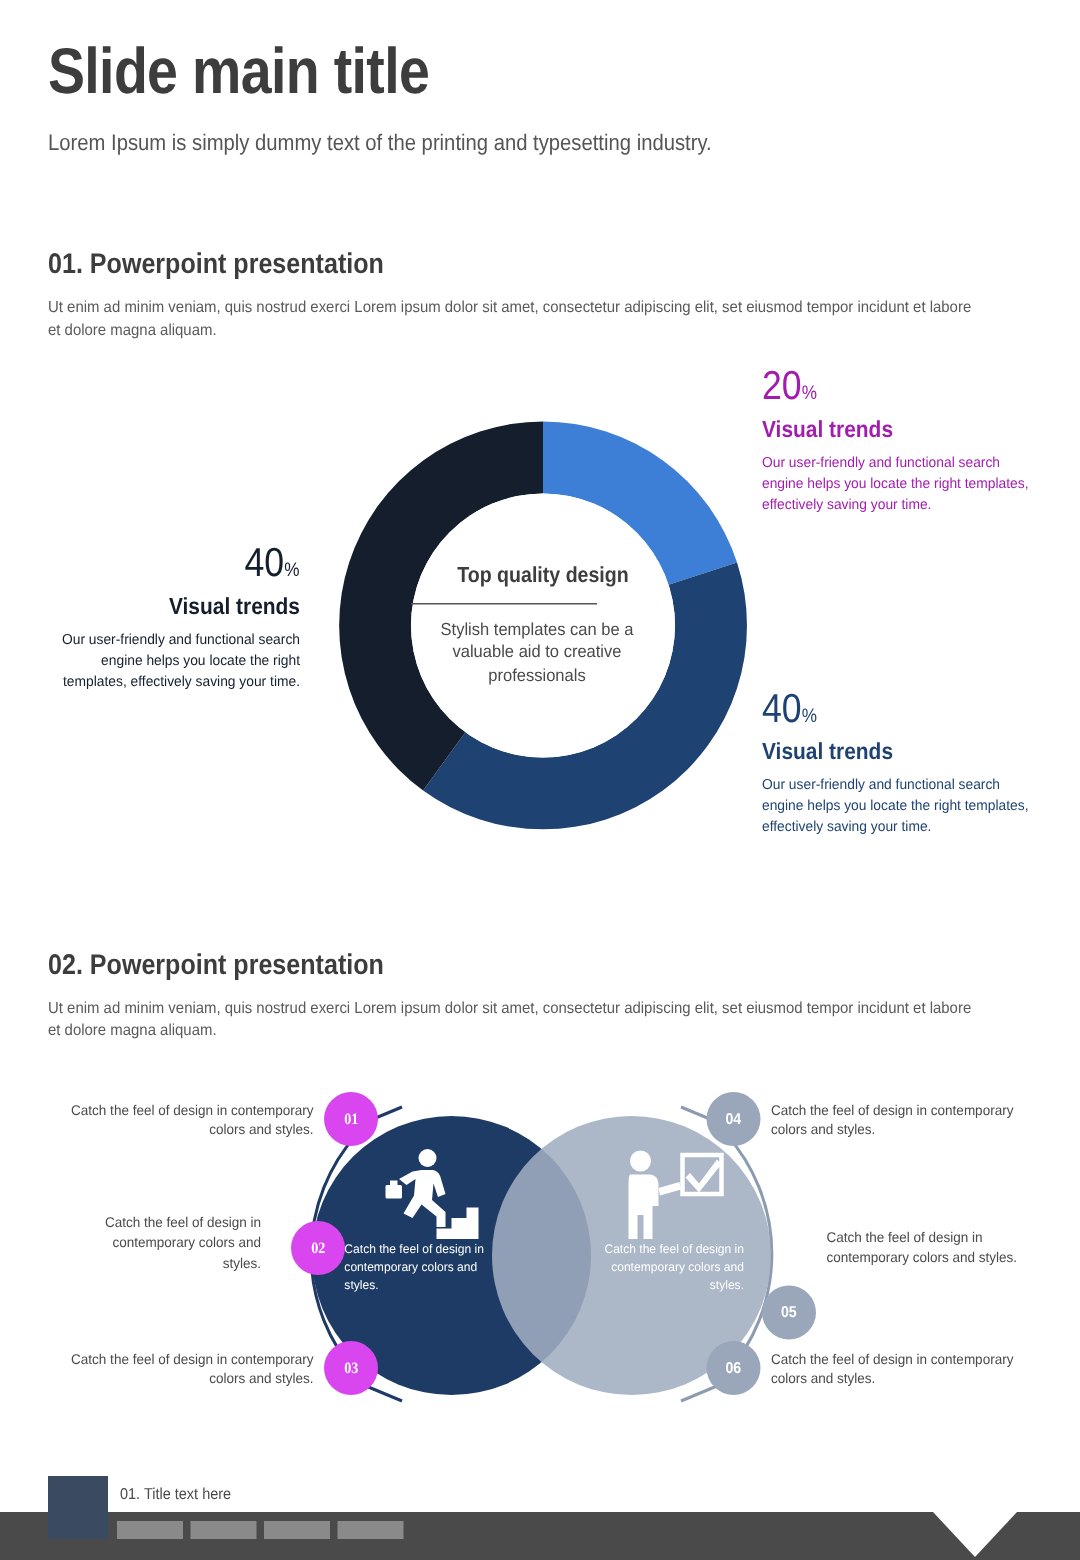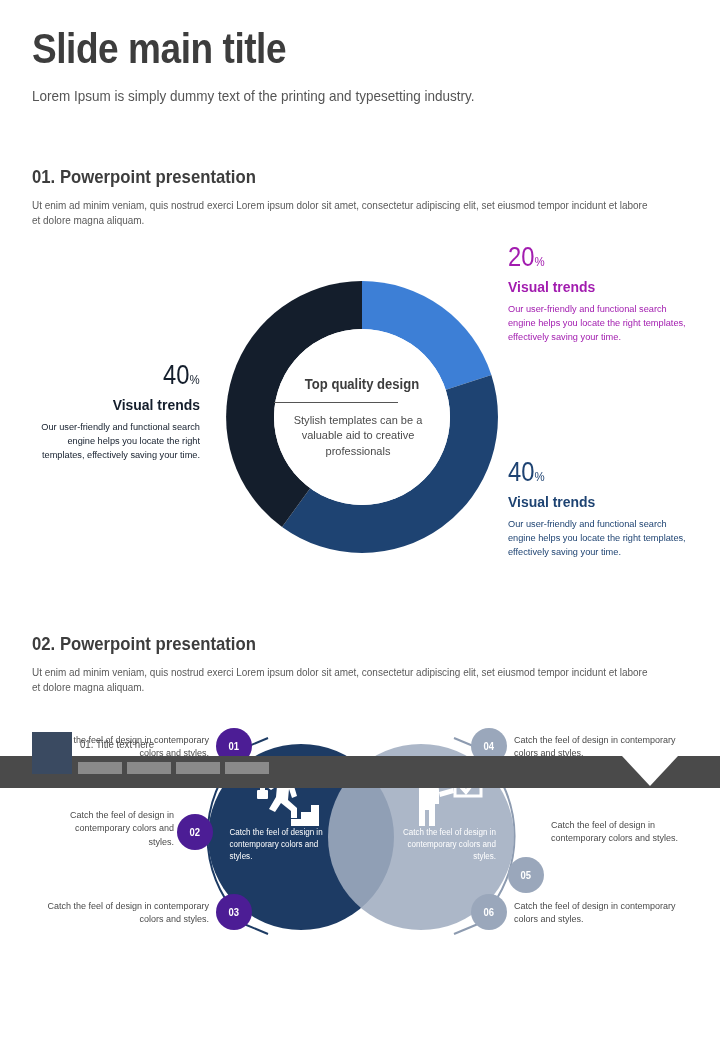--- a/index.html
+++ b/index.html
@@ -2,21 +2,21 @@
 <html><head>
 <meta charset="utf-8">
 <style>
   * { box-sizing: border-box; margin: 0; padding: 0; }
   html, body {
     width: 720px; height: 1040px;
     background: #ffffff;
     font-family: "Liberation Sans", sans-serif;
     overflow: hidden;
   }
-  .slide { position: relative; width: 720px; height: 788px; background: #fff; padding-left: 24px; }
+  .slide { position: relative; width: 720px; height: 1040px; background: #fff; padding-left: 24px; }
 
   
   .main-title {
     position: absolute; left: 32px; top: 26px;
     font-size: 43px; font-weight: bold; letter-spacing: -0.5px;
     color: #3d3d3d; line-height: 1.05;
     transform: scaleX(0.86); transform-origin: left center;
   }
   .subtitle {
     position: absolute; left: 32px; top: 86px;
@@ -81,21 +81,21 @@
   .vtext-r { left: 390px; top: 100px; width: 104px; text-align: right; transform-origin: right center; }
 
   
   .node {
     position: absolute; border-radius: 50%;
     display: flex; align-items: center; justify-content: center;
     color: #fff; font-size: 10.5px; font-weight: bold;
     transform: scaleX(1);
   }
   .node span { transform: scaleX(0.9); display: inline-block; }
-  .node-dark  { background: #4c1d95; }
+  .node-dark  { background: #d946ef; font-family: Liberation Serif, serif; }
   .node-light { background: #9aa7bb; }
 
   .nlabel {
     position: absolute; font-size: 9.4px; color: #4a4a4a; line-height: 1.42;
     transform: scaleX(0.96);
   }
 
   
   .footer-bar {
     position: absolute; left: 0; bottom: 0; width: 720px; height: 32px;
@@ -197,21 +197,21 @@
       <path d="M47,16 L53,23 L65,7 L68,10 L53,29 L44,19 Z"></path>
     </g>
   </svg>
 
   <div class="vtext vtext-l" style="position:absolute; left:228px; top:826px;">Catch the feel of design in contemporary colors and styles.</div>
   <div class="vtext vtext-r" style="position:absolute; left:392px; top:826px;">Catch the feel of design in contemporary colors and styles.</div>
 
   <div class="node node-dark" style="left:216px; top:728px; width:36px; height:36px;">
       <span>01</span>
     </div>
-  <div class="node node-dark" style="left:177px; top:814px; width:36px; height:36px;">
+  <div class="node node-dark" style="left:194px; top:814px; width:36px; height:36px;">
       <span>02</span>
     </div>
   <div class="node node-dark" style="left:216px; top:894px; width:36px; height:36px;">
       <span>03</span>
     </div>
   <div class="node node-light" style="left:471px; top:728px; width:36px; height:36px;">
       <span>04</span>
     </div>
   <div class="node node-light" style="left:508px; top:857px; width:36px; height:36px;">
       <span>05</span>

